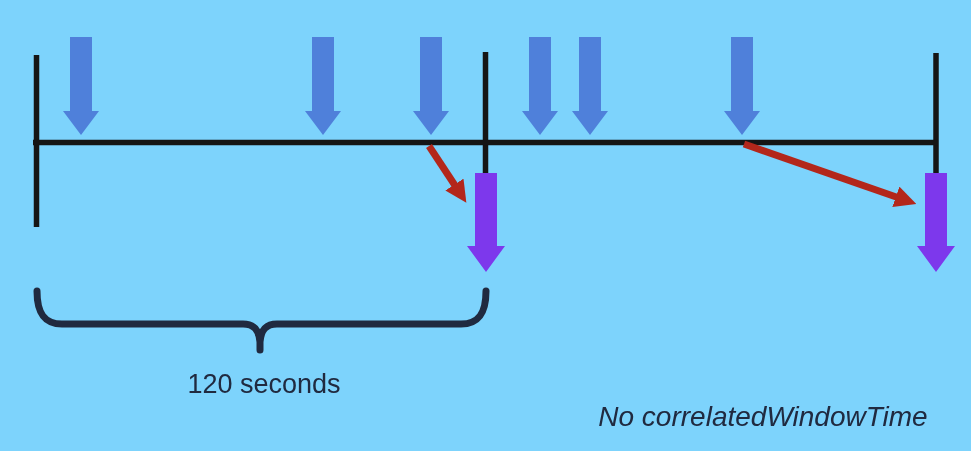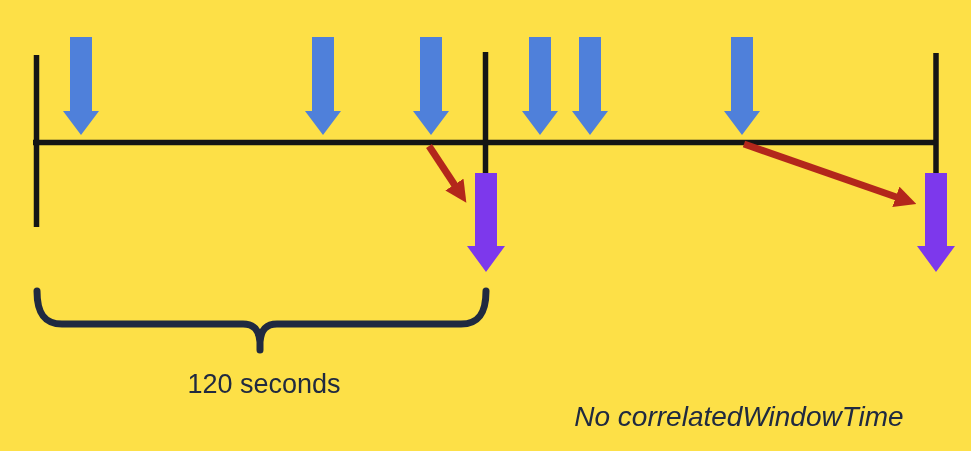--- a/index.html
+++ b/index.html
@@ -5,21 +5,21 @@
   html, body {
     margin: 0;
     padding: 0;
     background: #ffffff;
     font-family: "Liberation Sans", sans-serif;
   }
   .canvas {
     position: relative;
     width: 971px;
     height: 451px;
-    background: #fde047;
+    background: #7dd3fc;
     overflow: hidden;
   }
   .canvas svg {
     position: absolute;
     left: 0;
     top: 0;
     display: block;
   }
   .label {
     position: absolute;
@@ -28,21 +28,21 @@
   }
   .window-label {
     left: 164px;
     top: 369px;
     width: 200px;
     text-align: center;
     font-size: 27px;
     font-style: normal;
   }
   .note-label {
-    left: 564px;
+    left: 588px;
     top: 401px;
     width: 350px;
     text-align: center;
     font-size: 28px;
     font-style: italic;
   }
 </style>
 </head>
 <body>
 

